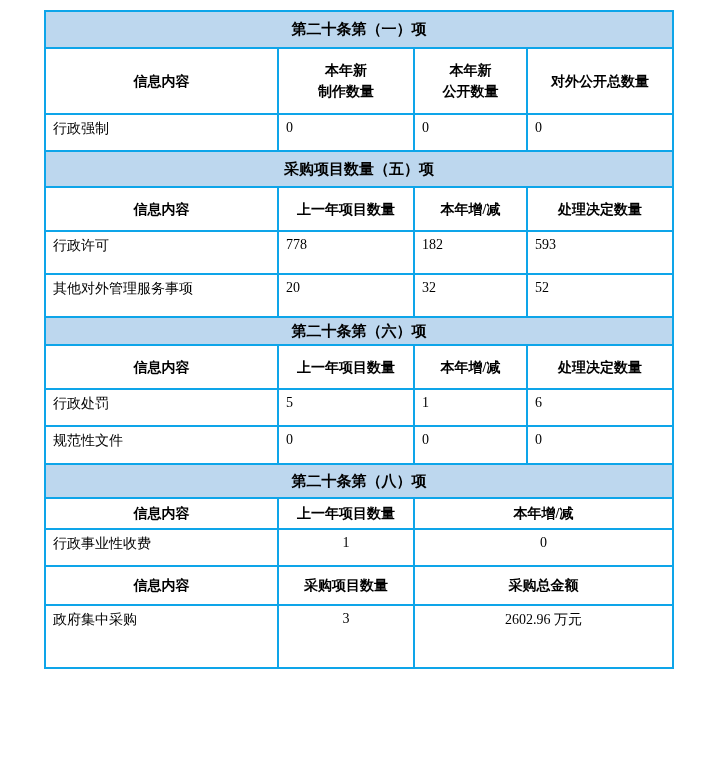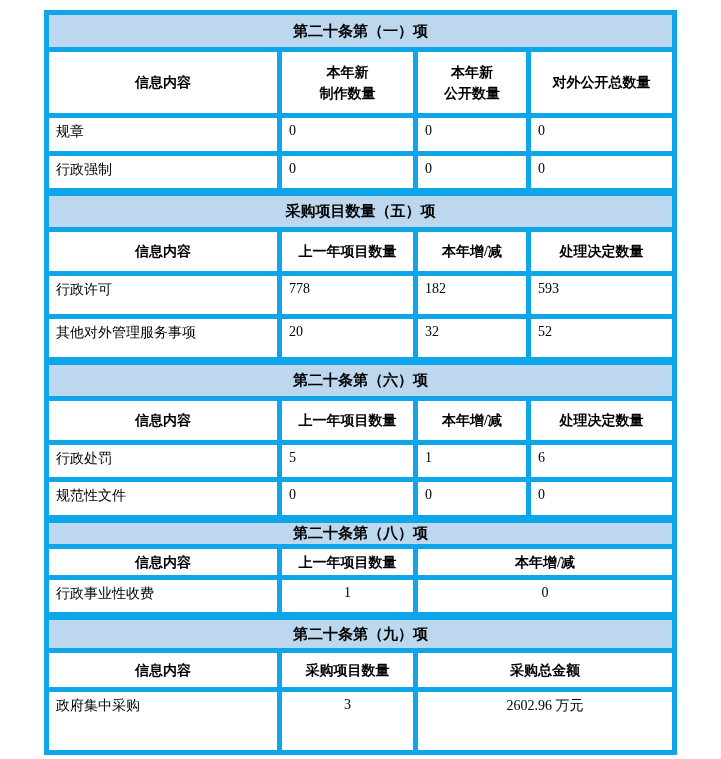--- a/index.html
+++ b/index.html
@@ -19,21 +19,21 @@
   table.rpt {
     border-collapse: collapse;
     table-layout: fixed;
     width: 628px;
     border: 2px solid #000000;
   }
   table.rpt + table.rpt {
     margin-top: -2px;
   }
   table.rpt td {
-    border: 5px solid #0ea5e9;
+    border: 2px solid #0ea5e9;
     overflow: hidden;
     box-sizing: border-box;
   }
   td.sec {
     background: #BDD7EE;
     text-align: center;
     vertical-align: middle;
     font-weight: bold;
     font-size: 15px;
   }
@@ -81,26 +81,20 @@
       <td class="sec" colspan="4">第二十条第（一）项</td>
     </tr>
     <tr style="height:66px">
       <td class="head">信息内容</td>
       <td class="head">本年新
 制作数量</td>
       <td class="head">本年新
 公开数量</td>
       <td class="head">对外公开总数量</td>
     </tr>
-    <tr style="height:38px">
-      <td class="lbl">规章</td>
-      <td class="val">0</td>
-      <td class="val">0</td>
-      <td class="val">0</td>
-    </tr>
     <tr style="height:37px">
       <td class="lbl">行政强制</td>
       <td class="val">0</td>
       <td class="val">0</td>
       <td class="val">0</td>
     </tr>
   </tbody>
     </table>
 
   <table class="rpt">
@@ -136,21 +130,21 @@
     </table>
 
   <table class="rpt">
     <colgroup>
         <col style="width:233px">
         <col style="width:136px">
         <col style="width:113px">
         <col style="width:146px">
       </colgroup>
     <tbody>
-        <tr style="height:36px">
+        <tr style="height:28px">
       <td class="sec" colspan="4">第二十条第（六）项</td>
     </tr>
     <tr style="height:44px">
       <td class="head">信息内容</td>
       <td class="head">上一年项目数量</td>
       <td class="head">本年增/减</td>
       <td class="head">处理决定数量</td>
     </tr>
     <tr style="height:37px">
       <td class="lbl">行政处罚</td>
@@ -168,21 +162,21 @@
     </table>
 
   <table class="rpt">
     <colgroup>
         <col style="width:233px">
         <col style="width:136px">
         <col style="width:113px">
         <col style="width:146px">
       </colgroup>
     <tbody>
-        <tr style="height:24px">
+        <tr style="height:34px">
       <td class="sec" colspan="4">第二十条第（八）项</td>
     </tr>
     <tr style="height:31px">
       <td class="head">信息内容</td>
       <td class="head">上一年项目数量</td>
       <td class="head" colspan="2">本年增/减</td>
     </tr>
     <tr style="height:37px">
       <td class="lbl">行政事业性收费</td>
       <td class="valc">1</td>
@@ -192,23 +186,20 @@
     </table>
 
   <table class="rpt">
     <colgroup>
         <col style="width:233px">
         <col style="width:136px">
         <col style="width:113px">
         <col style="width:146px">
       </colgroup>
     <tbody>
-        <tr style="height:33px">
-      <td class="sec" colspan="4">第二十条第（九）项</td>
-    </tr>
     <tr style="height:39px">
       <td class="head">信息内容</td>
       <td class="head">采购项目数量</td>
       <td class="head" colspan="2">采购总金额</td>
     </tr>
     <tr style="height:63px">
       <td class="lbl">政府集中采购</td>
       <td class="valc">3</td>
       <td class="valc" colspan="2">2602.96 万元</td>
     </tr>

